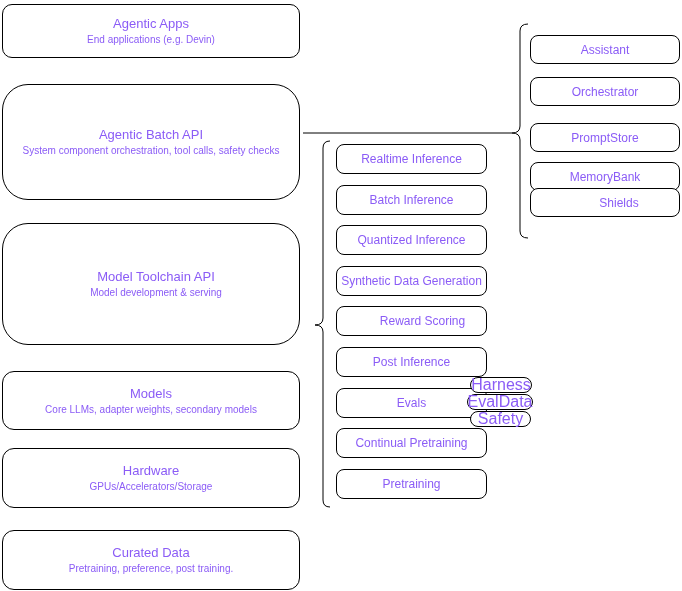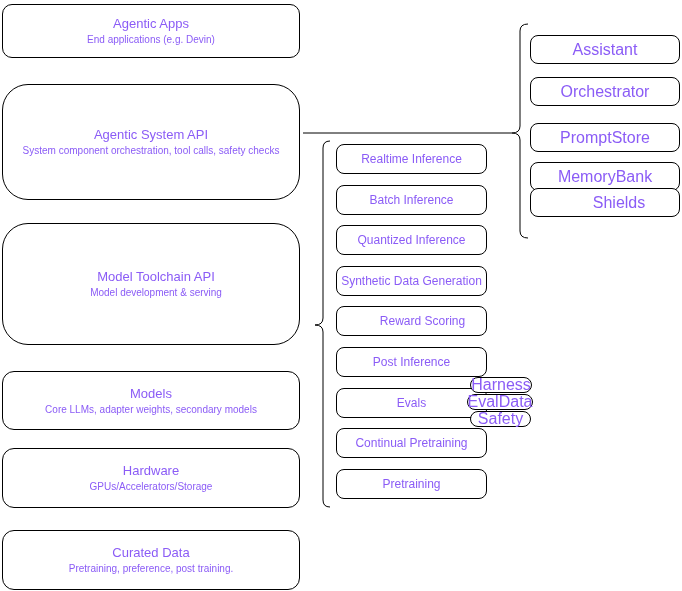--- a/index.html
+++ b/index.html
@@ -53,21 +53,21 @@
     left: 530px;
     width: 150px;
     height: 29px;
     border: 1px solid #000000;
     border-radius: 8px;
     background: #ffffff;
     box-sizing: border-box;
     display: flex;
     align-items: center;
     justify-content: center;
-    font-size: 16px;
+    font-size: 12px;
     text-align: center;
   }
 
   .pill {
     position: absolute;
     border: 1px solid #000000;
     border-radius: 9px;
     background: #ffffff;
     box-sizing: border-box;
     display: flex;
@@ -87,21 +87,21 @@
     <path d="M330 141 Q323 141 323 148 L323 318 Q323 325 315 325 Q323 325 323 332 L323 500 Q323 507 330 507" stroke="#000000" stroke-width="1" fill="none"></path>
     <path d="M528 24 Q520 24 520 31 L520 126 Q520 133 512 133 Q520 133 520 140 L520 231 Q520 238 528 238" stroke="#000000" stroke-width="1" fill="none"></path>
   </svg>
 
   <div class="lbox" style="top:4px; height:54px; border-radius:10px;">
     <div class="ltitle">Agentic Apps</div>
     <div class="lsub">End applications (e.g. Devin)</div>
   </div>
 
   <div class="lbox" style="top:84px; height:116px; border-radius:26px;">
-    <div class="ltitle">Agentic System API</div>
+    <div class="ltitle">Agentic Batch API</div>
     <div class="lsub">System component orchestration, tool calls, safety checks</div>
   </div>
 
   <div class="lbox" style="top:223px; height:122px; border-radius:26px;padding-left:10px;">
     <div class="ltitle">Model Toolchain API</div>
     <div class="lsub">Model development &amp; serving</div>
   </div>
 
   <div class="lbox" style="top:371px; height:59px; border-radius:12px;">
     <div class="ltitle">Models</div>

